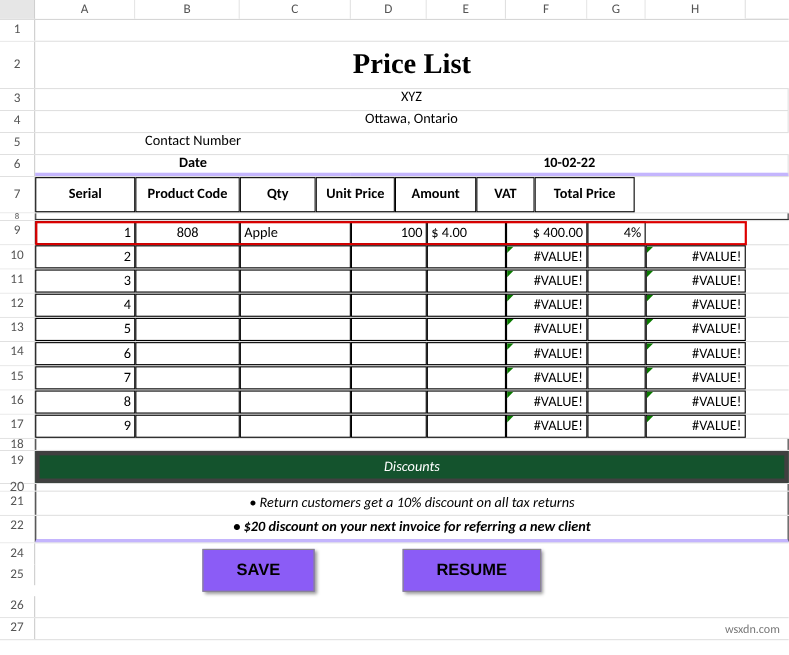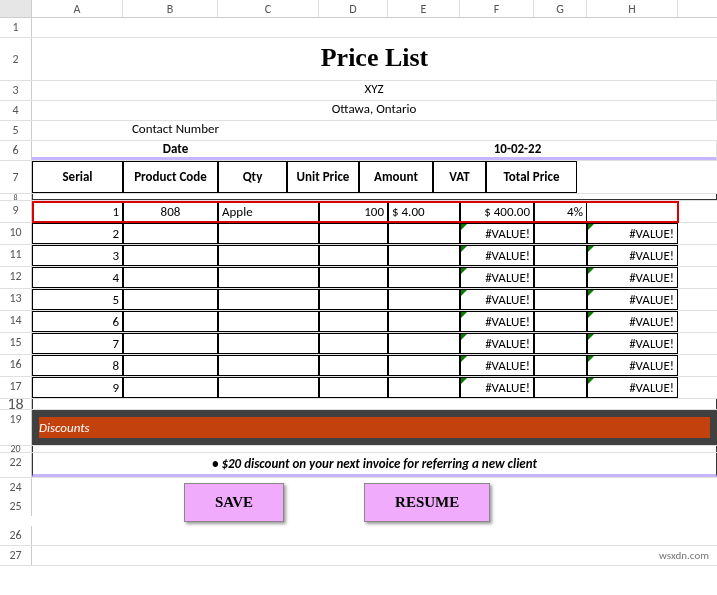--- a/index.html
+++ b/index.html
@@ -26,23 +26,23 @@
     .info-merge-left { display: flex; width: 287px; justify-content: center; }
     .info-merge-right { display: flex; flex: 1; justify-content: center; border-right: 1px solid #e0e0e0; }
     .head-row .cell { font-weight: bold; text-align: center; background: #fff; border: 1px solid #000; line-height: 30px; }
     .head-row { min-height: 32px; }
     .data-row .cell { border: 1px solid #000; }
     .data-row { min-height: 19px; }
     .r-align { text-align: right; }
     .err-tri::before { content: ""; position: absolute; top: 0; left: 0; border-top: 6px solid #0a7a00; border-right: 6px solid transparent; }
     .highlight-row::after { content: ""; position: absolute; left: 32px; right: 38px; top: 0; bottom: 0; border: 2.5px solid #d00; pointer-events: none; }
     .highlight-wrap { position: relative; }
-    .discount-h { background: #c2410c; color: #fff; font-style: italic; font-weight: normal; flex: 1; line-height: 21px; border: 7px solid #404040; }
+    .discount-h { background: #14532d; color: #fff; text-align: center; font-style: italic; font-weight: normal; flex: 1; line-height: 21px; border: 4px solid #404040; }
     .discount-t { flex: 1; text-align: center; font-style: italic; border-left: 1px solid #333; border-right: 1px solid #333; line-height: 21px; }
-    .btn { display: inline-block; padding: 10px 30px; background: #f0abfc; border: 1px solid #888; box-shadow: 2px 2px 3px rgba(0,0,0,0.4); font-family: Liberation Serif, serif; font-weight: bold; font-size: 15px; }
+    .btn { display: inline-block; padding: 10px 30px; background: #8b5cf6; border: 1px solid #888; box-shadow: 2px 2px 3px rgba(0,0,0,0.4); font-family: Liberation Sans, sans-serif; font-weight: bold; font-size: 15px; }
     .btn-row { display: flex; gap: 80px; padding-left: 140px; align-items: center; }
     .watermark { position: absolute; bottom: 4px; right: 8px; font-size: 11px; color: #777; }
     .bb { border-bottom: 3px solid #c4b5fd; font-weight: bold; }
   </style>
 </head>
 <body>
 
 <div class="sheet">
 
   <div class="col-headers">
@@ -214,31 +214,35 @@
           <div class="cell wD r-align"></div>
           <div class="cell wE"></div>
           <div class="cell wF r-align err-tri">#VALUE!</div>
           <div class="cell wG r-align"></div>
           <div class="cell wH r-align err-tri">#VALUE!</div>
         </div>
       </div>
     </div>
 
   <div class="row" style="min-height:10px">
-    <div class="row-h" style="line-height:10px;font-size:16px">18</div>
+    <div class="row-h" style="line-height:10px;font-size:12px">18</div>
     <div class="cell" style="flex:1;border-left:1px solid #333;border-right:1px solid #333"></div>
   </div>
 
   <div class="row" style="min-height:22px">
     <div class="row-h">19</div>
     <div class="discount-h">Discounts</div>
   </div>
   <div class="row" style="min-height:6px">
-    <div class="row-h" style="font-size:10px;line-height:6px">20</div>
+    <div class="row-h" style="font-size:13px;line-height:6px">20</div>
     <div class="cell" style="flex:1;border-left:1px solid #333;border-right:1px solid #333"></div>
+  </div>
+  <div class="row" style="min-height:22px">
+    <div class="row-h">21</div>
+    <div class="discount-t">• Return customers get a 10% discount on all tax returns</div>
   </div>
   <div class="row" style="min-height:22px">
     <div class="row-h">22</div>
     <div class="discount-t bb">• $20 discount on your next invoice for referring a new client</div>
   </div>
 
 
   <div class="row" style="min-height:48px;border-bottom:none;position:relative">
     <div style="width:44px">
       <div class="row-h">24</div>

